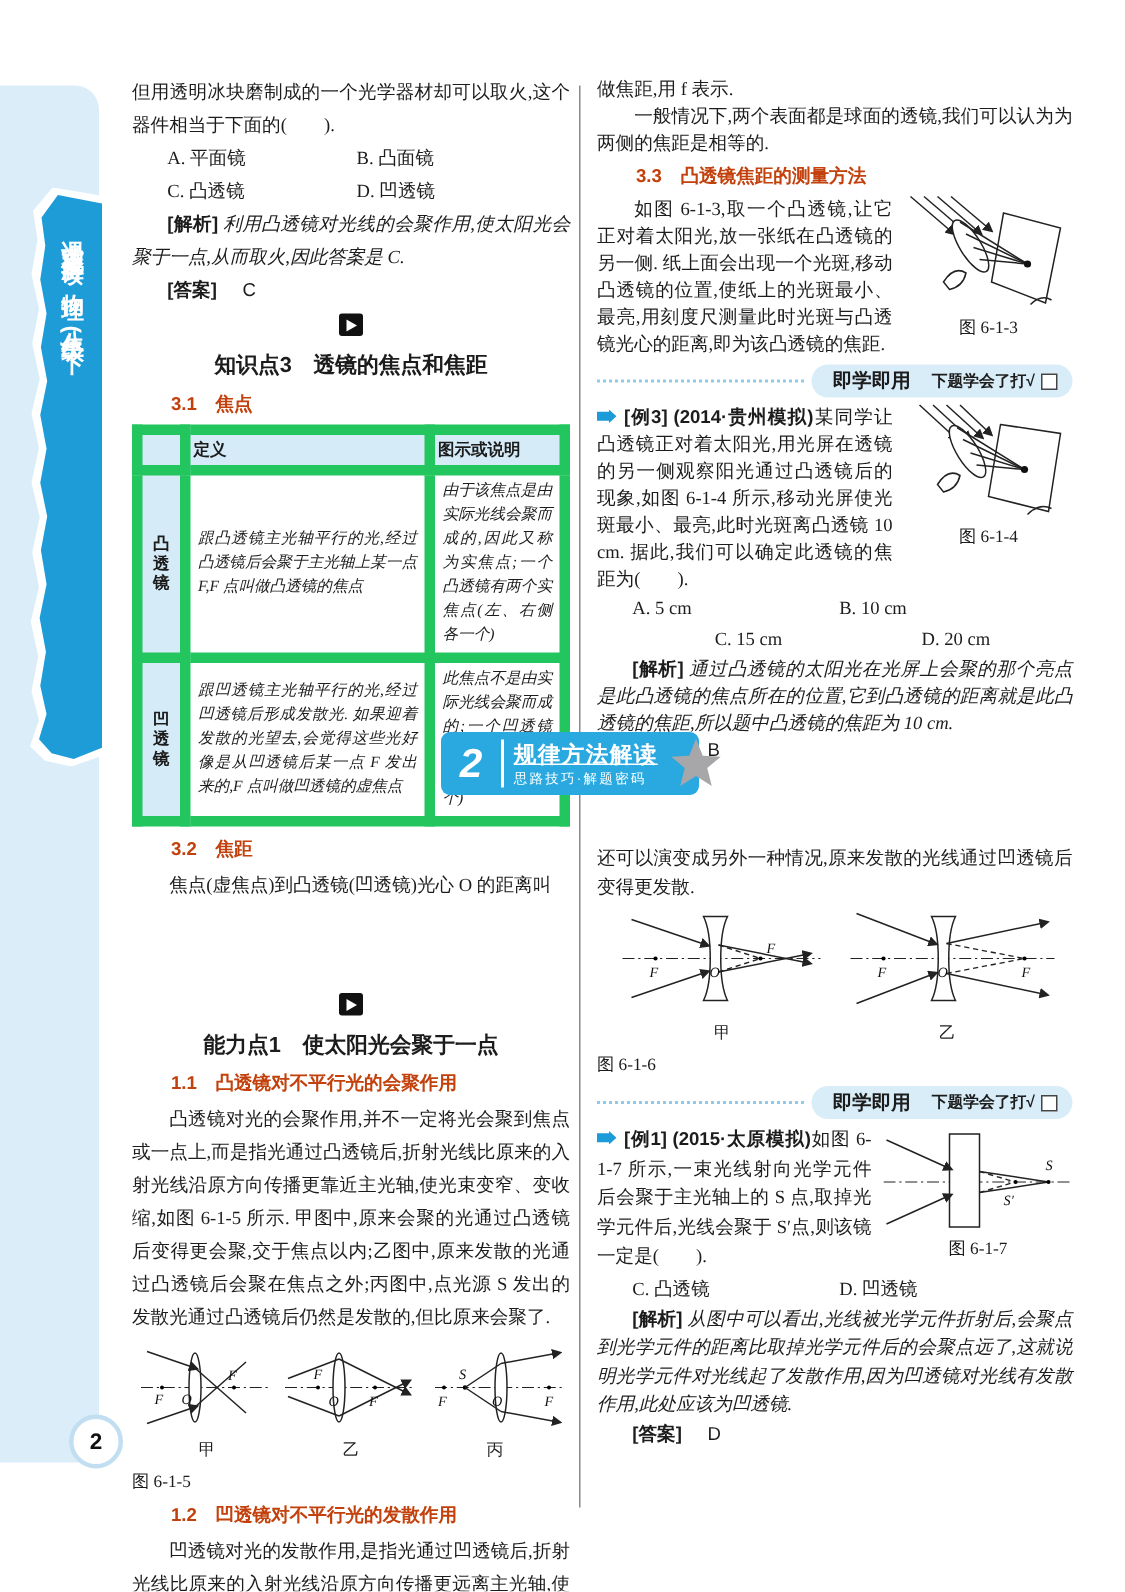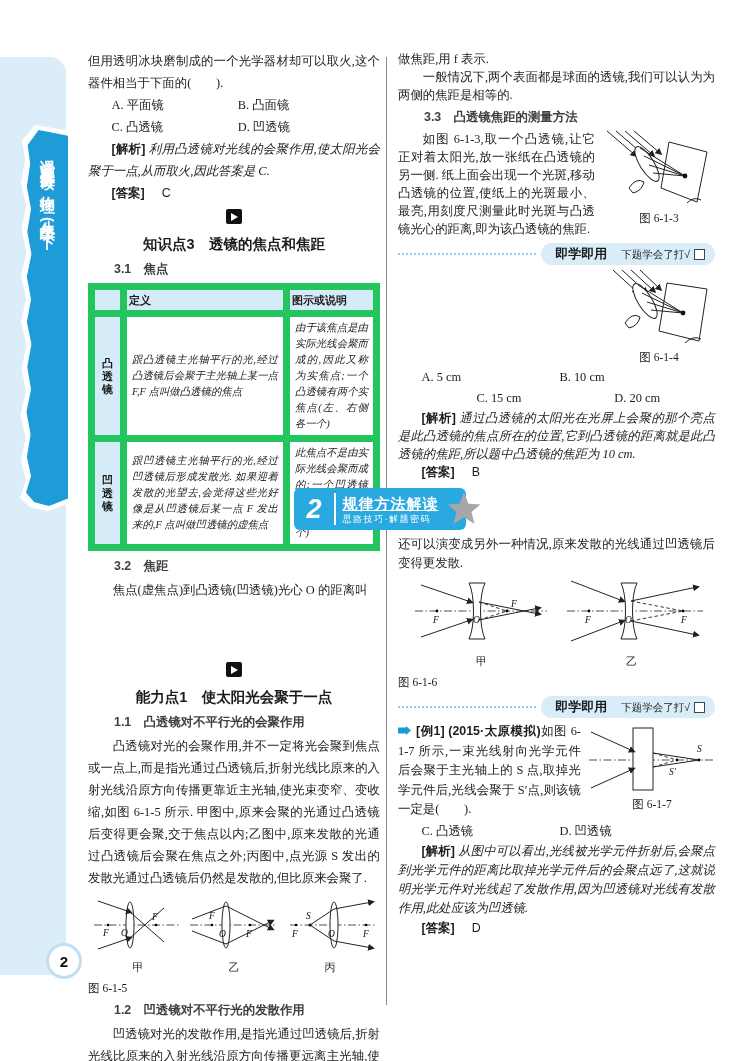--- a/index.html
+++ b/index.html
@@ -31,21 +31,21 @@
   .opts span:first-child{width:47%;}
   .lblb{font-family:"Liberation Sans",sans-serif;font-weight:bold;font-style:normal;}
   .ansline{padding-left:1.9em;}
   .ansline .val{margin-left:14px;font-family:"Liberation Sans",sans-serif;}
 
   .kp{font-family:"Liberation Sans",sans-serif;font-weight:bold;font-size:14.5px;
       display:flex;align-items:center;gap:8px;margin:5px 0 3px;line-height:24px;flex-direction:column;}
   .play{width:16px;height:15px;background:#111;border-radius:2px;position:relative;flex:0 0 auto;}
   .play::after{content:"";position:absolute;left:5px;top:3.5px;border-left:7px solid #fff;
       border-top:4px solid transparent;border-bottom:4px solid transparent;}
-  .subhead{color:#404040;font-family:"Liberation Sans",sans-serif;font-weight:bold;
+  .subhead{color:#c2410c;font-family:"Liberation Sans",sans-serif;font-weight:bold;
       font-size:12.4px;margin:3px 0 3px 26px;line-height:20px;}
 
   
   table.lens{border-collapse:collapse;width:100%;margin:4px 0 5px;font-size:10.4px;line-height:16px;}
   table.lens th,table.lens td{border:7px solid #22c55e;padding:3px 5px;vertical-align:middle;}
   table.lens th{background:#D6EBF8;font-family:"Liberation Sans",sans-serif;font-size:11px;padding:2px;}
   td.lensname{width:15px;background:#D6EBF8;text-align:center;padding:2px 3px;line-height:13px;
       font-family:"Liberation Sans",sans-serif;font-weight:bold;font-size:11px;}
 
   .gapL{height:56px;} .gapR{height:54px;}
@@ -60,21 +60,21 @@
   .b2title{font-size:15px;font-weight:bold;letter-spacing:1px;line-height:19px;text-decoration:underline;}
   .b2sub{font-size:9px;letter-spacing:1.5px;line-height:12px;}
   .b2star{position:absolute;right:-16px;top:3px;}
 
   
   .usebar{display:flex;align-items:center;margin:5px 0 4px;}
   .dots{flex:1;border-top:2px dotted #8FCBEC;height:0;margin-right:5px;}
   .usepill{background:#D9EDF9;border-radius:11px;padding:2px 10px 2px 14px;display:flex;
       align-items:center;gap:14px;white-space:nowrap;}
   .usetitle{font-family:"Liberation Sans",sans-serif;font-weight:bold;font-size:13px;}
-  .usehint{font-family:"Liberation Sans",sans-serif;font-weight:normal;font-size:10.5px;
+  .usehint{font-family:"Liberation Sans",sans-serif;font-weight:bold;font-size:10.5px;
       display:flex;align-items:center;gap:4px;}
   .cbox{width:9px;height:9px;border:1.3px solid #444;display:inline-block;background:#fff;}
 
   .figfloat{float:right;text-align:center;margin:0 0 2px 8px;font-size:11.5px;line-height:16px;}
   .figcap{text-align:left;font-size:11.5px;line-height:18px;margin:5px 0 2px;}
   .figlabels{display:flex;justify-content:space-around;font-size:11px;line-height:14px;}
   .figblock{margin:4px 0 0;text-align:center;}
   .exhead{font-family:"Liberation Sans",sans-serif;font-weight:bold;}
   .handicon{margin-right:5px;}
   svg .axis{stroke:#222;stroke-width:0.8;stroke-dasharray:8 2.5 1.5 2.5;fill:none;}
@@ -282,20 +282,26 @@
           <line class="ray" x1="35" y1="16" x2="80" y2="44"></line>
           <line class="ray" x1="39" y1="24" x2="80" y2="44"></line>
           <line class="ray" x1="44" y1="33" x2="80" y2="44"></line>
           <line class="ray" x1="48" y1="41" x2="80" y2="44"></line>
           <circle cx="80" cy="44" r="2.4" fill="#111"></circle>
           <path d="M22,54 q7,-11 15,-6 q-2,9 -11,11 z" fill="#fff" stroke="#222"></path>
           <path d="M82,74 q8,-8 16,-4" fill="none" stroke="#222"></path>
         </svg>
         <div>图 6-1-4</div>
       </div>
+      <p>
+        <svg class="handicon" width="13" height="9" viewBox="0 0 13 9">
+          <polygon points="0,1.5 8,1.5 8,0 13,4.5 8,9 8,7.5 0,7.5" fill="#1B9CD8"></polygon>
+        </svg><span class="exhead">[例3]</span>
+        <span class="exhead">(2014·贵州模拟)</span><span>某同学让凸透镜正对着太阳光,用光屏在透镜的另一侧观察阳光通过凸透镜后的现象,如图 6-1-4 所示,移动光屏使光斑最小、最亮,此时光斑离凸透镜 10 cm. 据此,我们可以确定此透镜的焦距为(　　).</span>
+      </p>
       <div class="clr"></div>
       <div class="opts" style="line-height:21px;">
         <span>A. 5 cm</span>
         <span>B. 10 cm</span>
       </div>
       <div class="opts" style="line-height:21px;justify-content:center;">
         <span>C. 15 cm</span>
         <span>D. 20 cm</span>
       </div>
       <p class="kai" style="text-indent:1.9em;">

